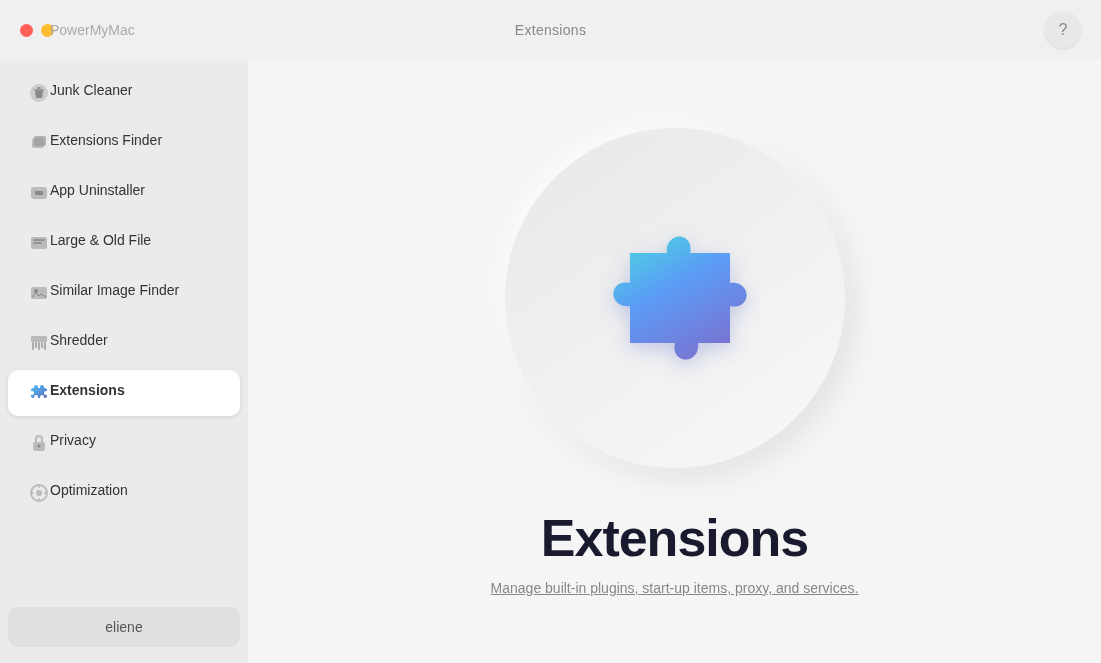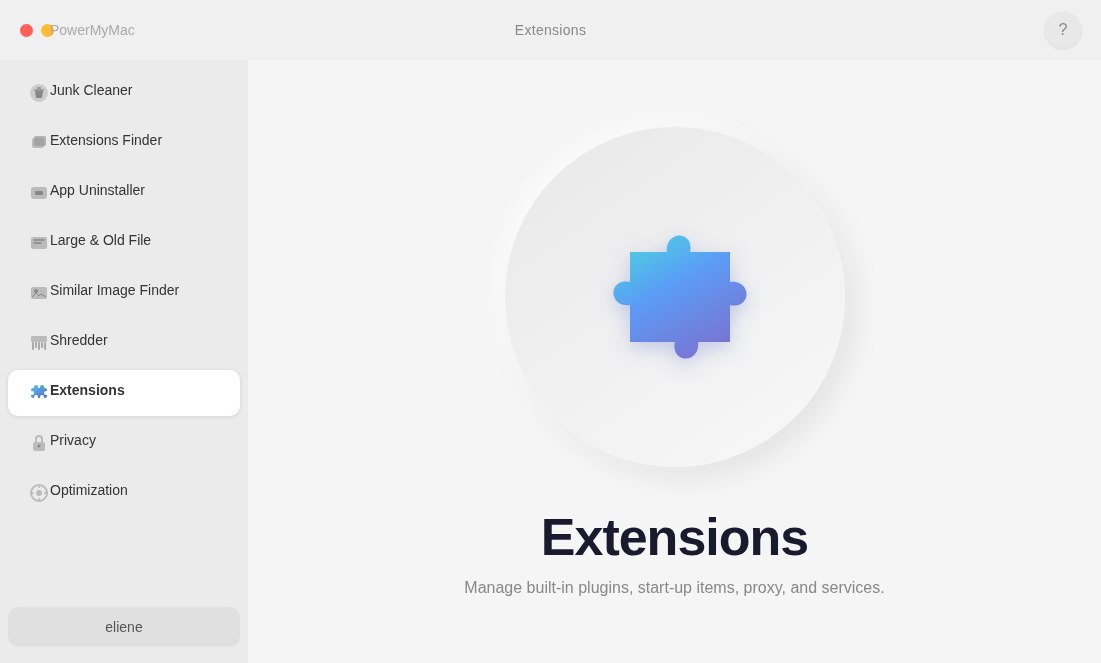--- a/index.html
+++ b/index.html
@@ -189,23 +189,24 @@
 
     .hero-title {
       font-size: 52px;
       font-weight: 800;
       color: #1a1a2e;
       letter-spacing: -1px;
       margin-bottom: 12px;
     }
 
     .hero-subtitle {
-      font-size: 16px;
+      font-size: 14px;
       color: #888;
       text-align: center;
+      text-decoration: underline;
     }
 
     
     .scan-btn {
       position: absolute;
       bottom: 40px;
       right: 40px;
       width: 70px;
       height: 70px;
       border-radius: 50%;

